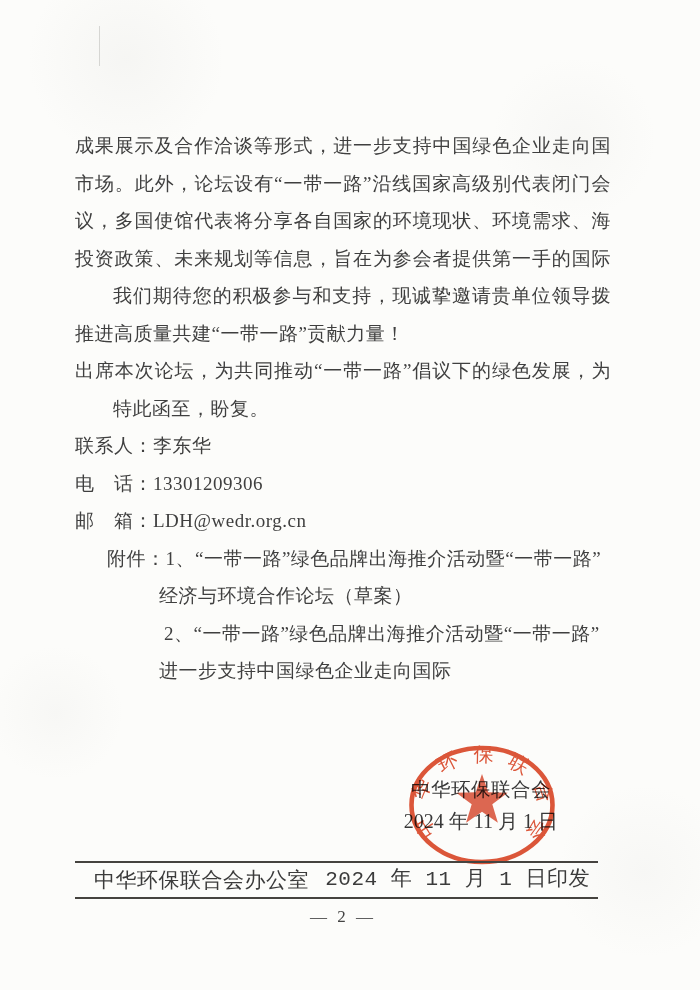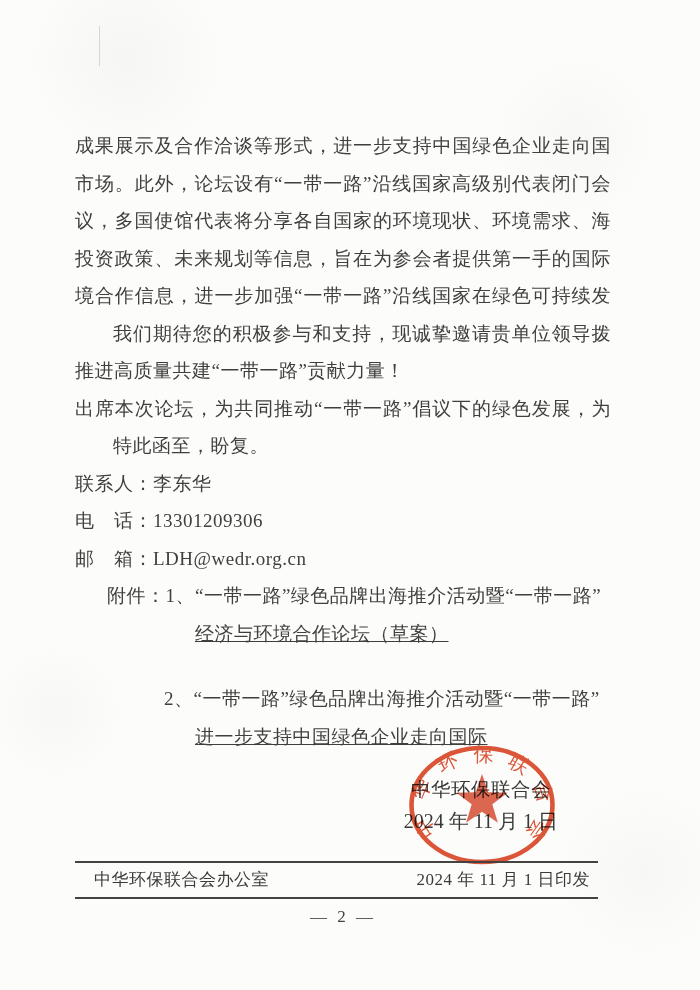--- a/index.html
+++ b/index.html
@@ -27,64 +27,63 @@
     font-size:19px; line-height:37.5px;
     letter-spacing:0.5px;
   }
   .bline { height:37.5px; white-space:nowrap; }
   .bline.fill { text-align:justify; text-align-last:justify; white-space:normal; overflow:hidden; }
   .bline.indent { text-indent:2em; }
   .contact-line { height:37.5px; }
   .contact-line .label { display:inline-block; }
   .attach { margin-left:32px; }
   .attach-line { height:37.5px; white-space:nowrap; }
-  .attach-line2 { height:37.5px; margin-left:57px; white-space:nowrap;margin-top:28px; }
-  .attach-cont { height:37.5px; margin-left:88px; white-space:nowrap;text-decoration:underline; }
+  .attach-line2 { height:37.5px; margin-left:57px; white-space:nowrap; }
+  .attach-cont { height:37.5px; margin-left:52px; white-space:nowrap; }
   .attach-num { display:inline-block; }
   
   .signature {
     position:absolute; left:395px; top:780px; width:172px;
     text-align:center; color:#383838;
   }
   .sig-name { font-size:19.5px; line-height:20px; letter-spacing:0.5px; }
   .sig-date { font-size:20px; line-height:20px; margin-top:11px; }
   
   .seal {
     position:absolute; left:405px; top:744px;
     mix-blend-mode:multiply; opacity:.93;
   }
   
   .rule { position:absolute; left:75px; width:523px; height:2px; background:#45433f; }
   .rule-top { top:861px; }
   .rule-bottom { top:897px; }
   .footer-row {
     position:absolute; left:75px; top:868px; width:523px;
     display:flex; justify-content:space-between;
-    font-size:17px; line-height:24px; color:#3b3b3b;
+    font-size:21px; line-height:24px; color:#3b3b3b;
     letter-spacing:0.5px;
   }
   .footer-office { margin-left:19px; }
-  .footer-issue { margin-right:8px; }
+  .footer-issue { margin-right:8px;font-family:Liberation Mono, monospace; }
   .page-num {
     position:absolute; left:75px; top:907px; width:536px;
     text-align:center; font-size:17px; color:#444; letter-spacing:3px;
   }
 </style>
 </head>
 <body>
 
 <div class="page">
   <div class="scan-artifact"></div>
 
   <div class="content">
     <div class="bline fill">成果展示及合作洽谈等形式，进一步支持中国绿色企业走向国际</div>
     <div class="bline fill">市场。此外，论坛设有“一带一路”沿线国家高级别代表闭门会</div>
     <div class="bline fill">议，多国使馆代表将分享各自国家的环境现状、环境需求、海外</div>
     <div class="bline fill">投资政策、未来规划等信息，旨在为参会者提供第一手的国际环</div>
-    <div class="bline fill">境合作信息，进一步加强“一带一路”沿线国家在绿色可持续发</div>
     <div class="bline fill indent">我们期待您的积极参与和支持，现诚挚邀请贵单位领导拨冗</div>
     <div class="bline">推进高质量共建“一带一路”贡献力量！</div>
     <div class="bline fill">出席本次论坛，为共同推动“一带一路”倡议下的绿色发展，为</div>
     <div class="bline indent">特此函至，盼复。</div>
 
     <div class="contact-line">
       <span class="label">联系人：</span><span>李东华</span>
     </div>
     <div class="contact-line">
       <span class="label">电　话：</span><span>13301209306</span>

